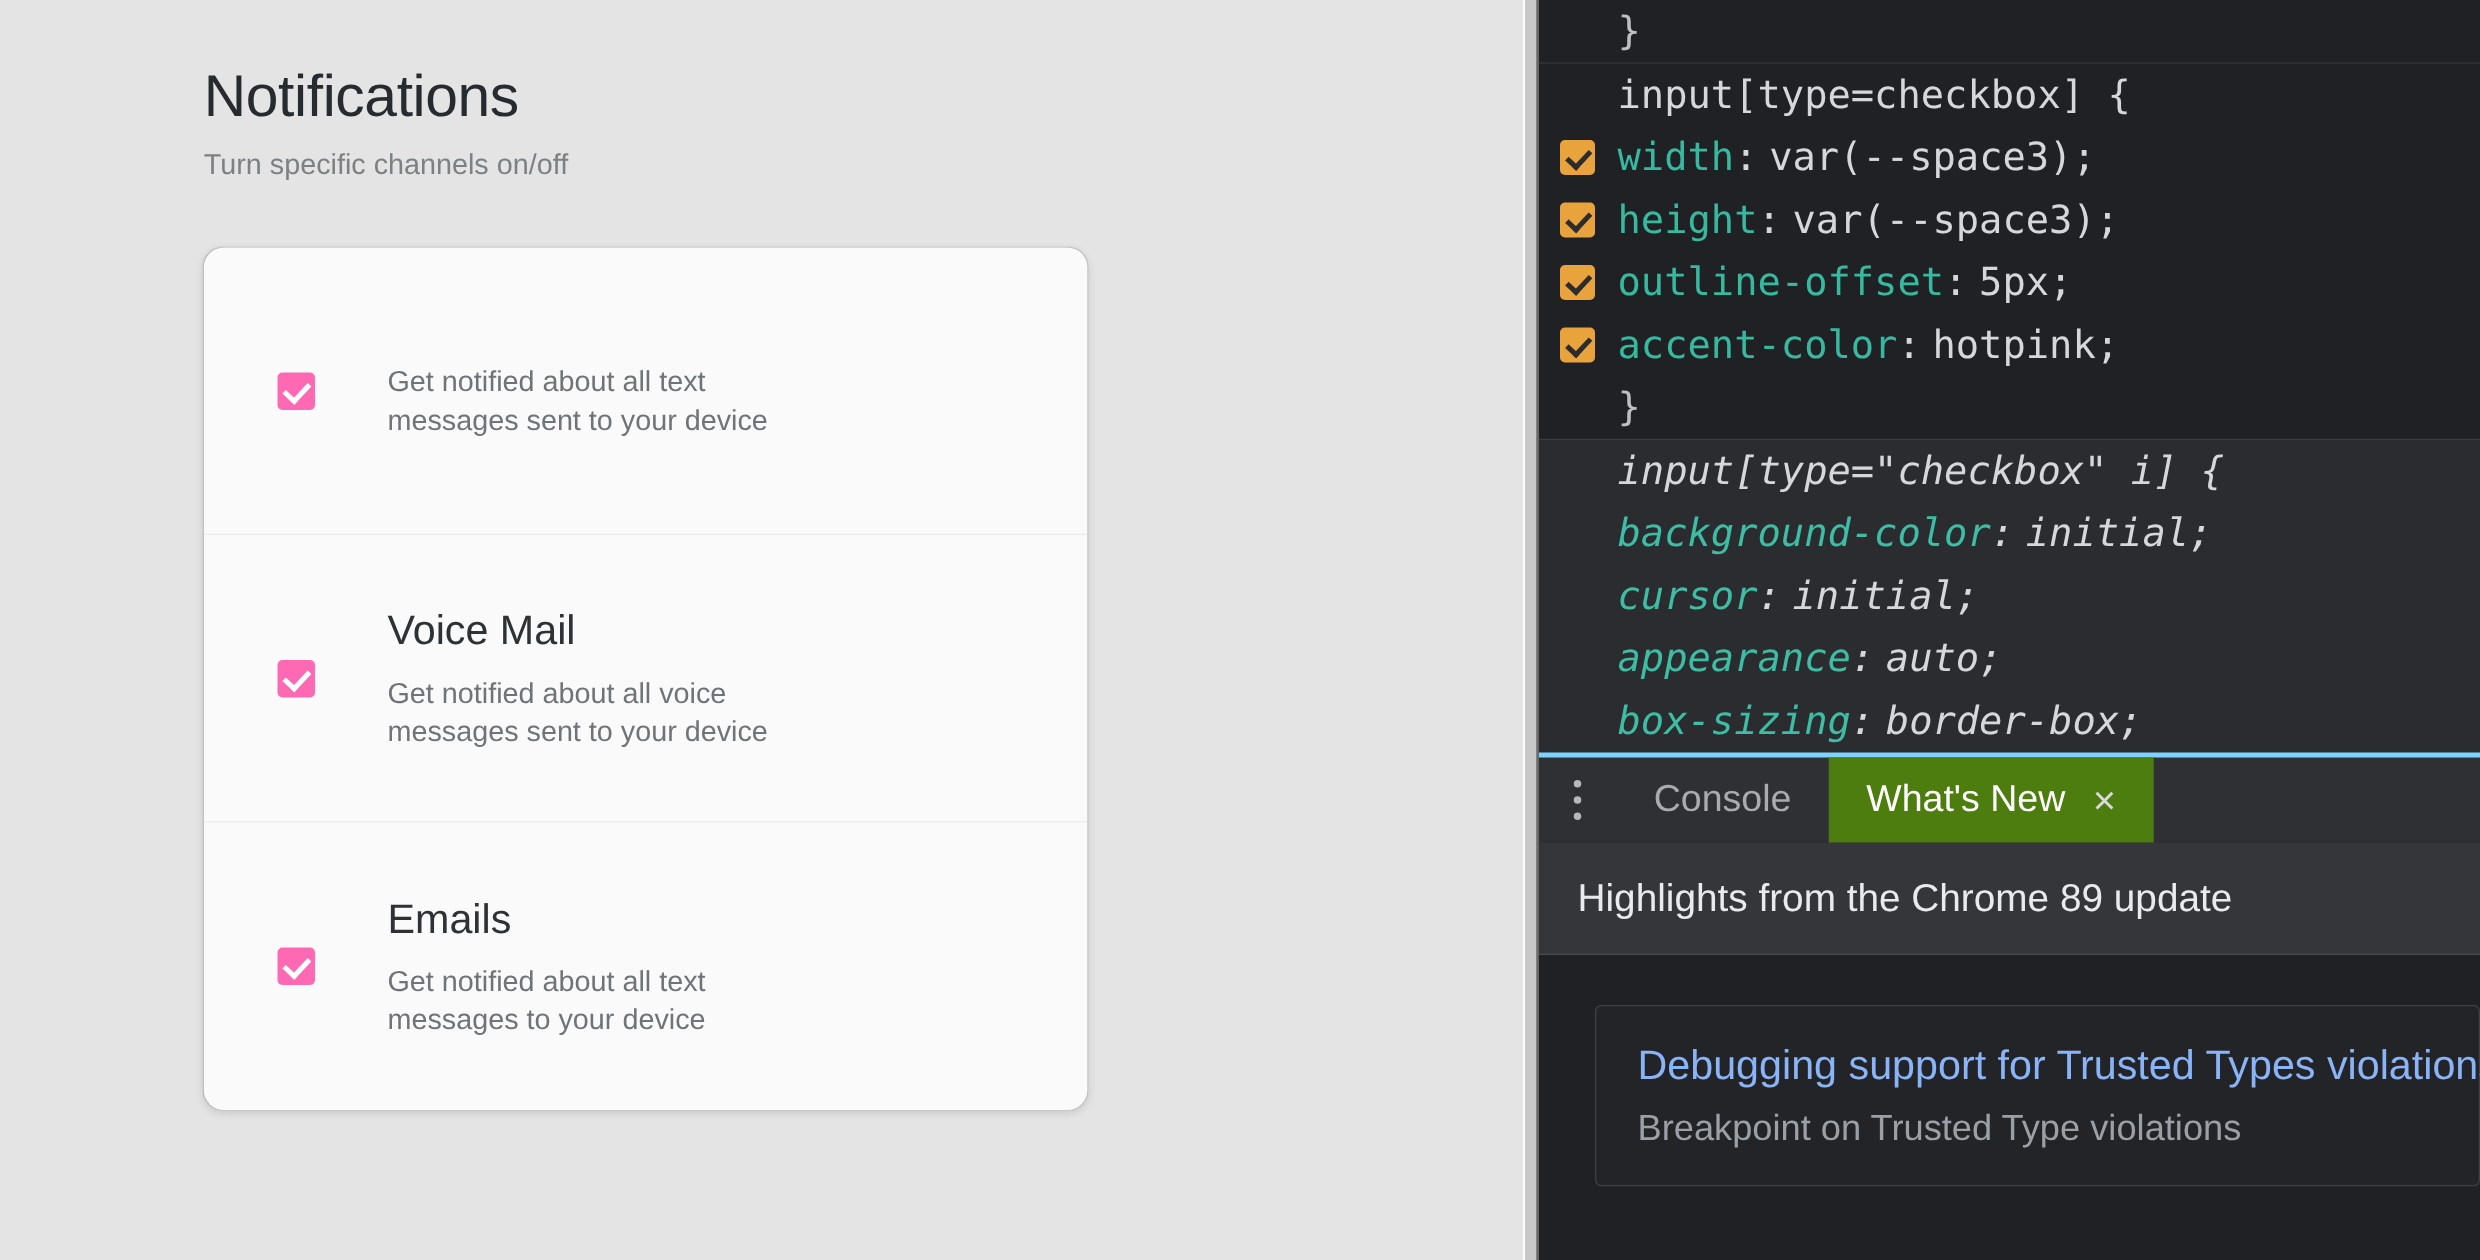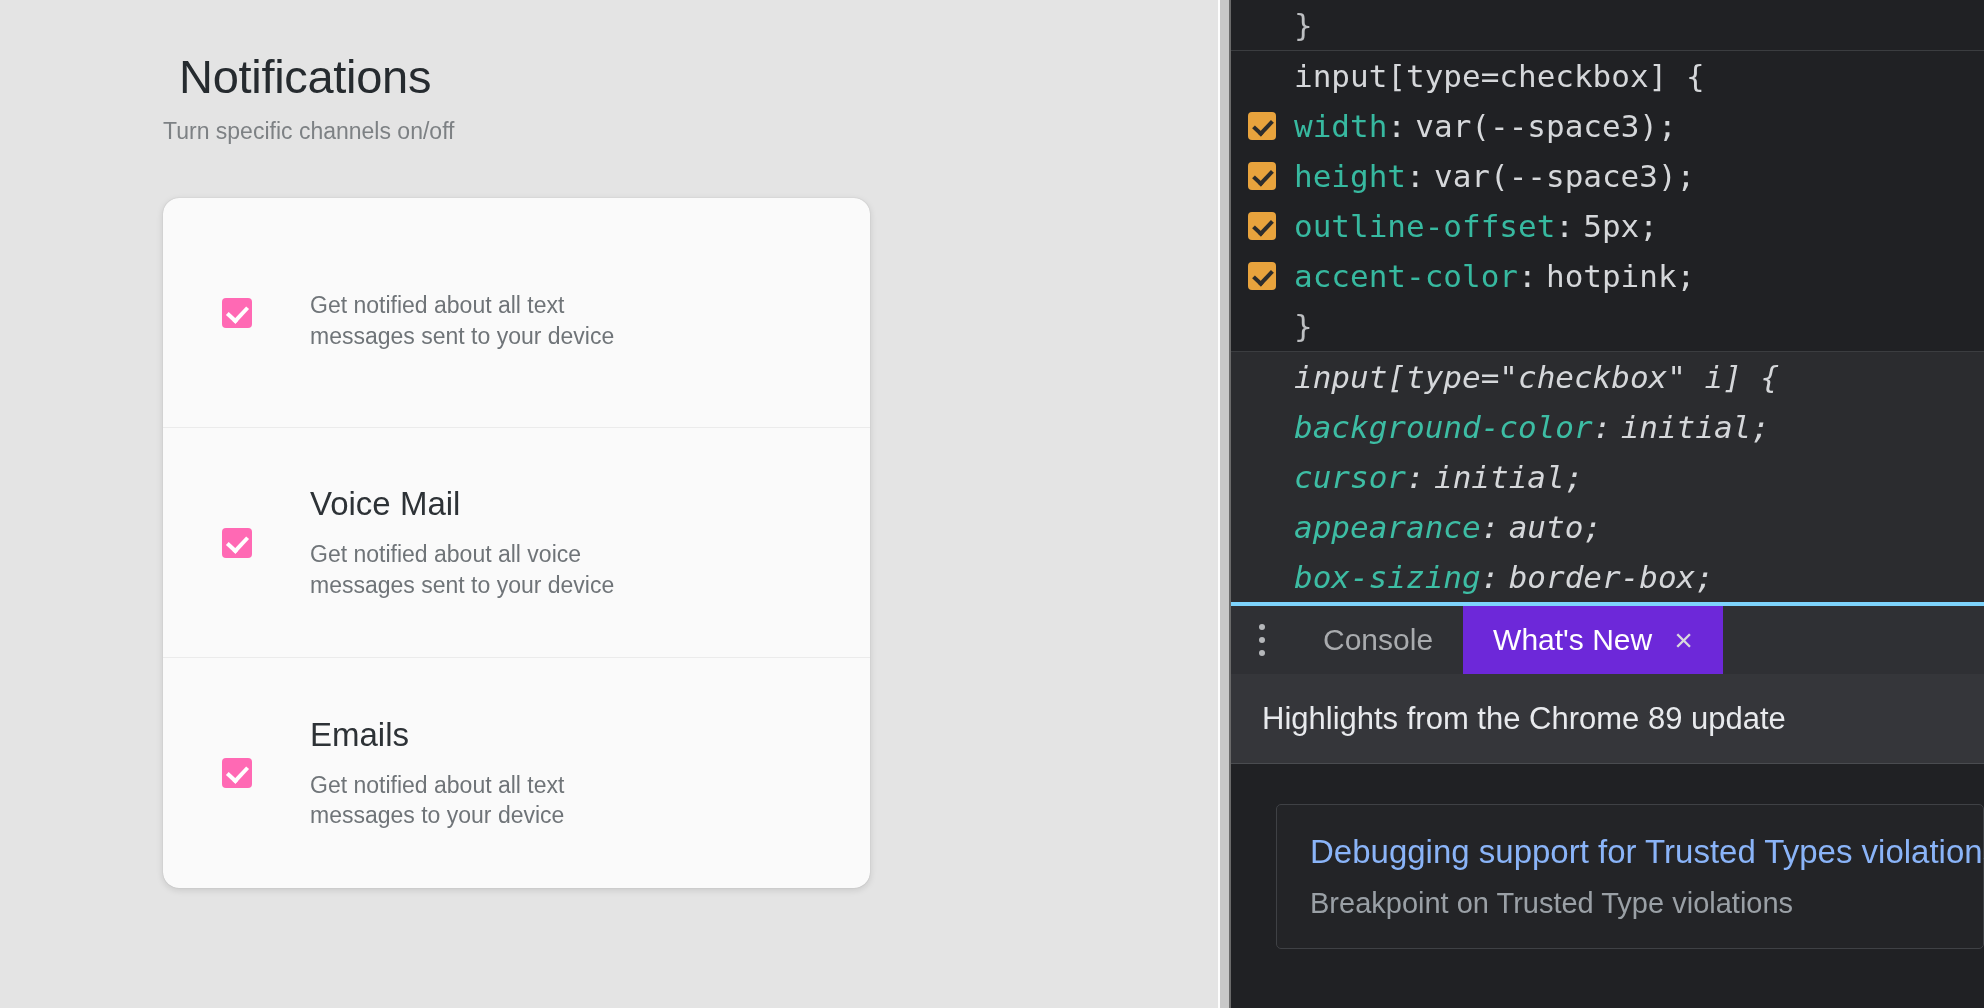--- a/index.html
+++ b/index.html
@@ -19,21 +19,20 @@
     overflow:hidden;
   }
   .page-inner { padding:52px 0 0 163px; }
 
   .page-title {
     font-size:47px;
     font-weight:400;
     color:#262b2f;
     letter-spacing:-0.3px;
     line-height:1.05;
-    margin-left:16px;
   }
   .page-sub {
     margin-top:17px;
     font-size:23px;
     color:#7d8184;
     font-weight:400;
   }
 
   .card {
     margin-top:53px;
@@ -184,21 +183,21 @@
   .tab {
     display:flex;
     align-items:center;
     padding:0 30px;
     font-family:"Liberation Sans", sans-serif;
     font-size:30px;
     color:#a9abae;
     cursor:pointer;
   }
   .tab.active {
-    background:#6d28d9;
+    background:#4d7c0f;
     color:#ffffff;
   }
   .tab .x {
     margin-left:22px;
     font-size:32px;
     color:#d9dadc;
     line-height:1;
   }
 
   .whatsnew-head {

